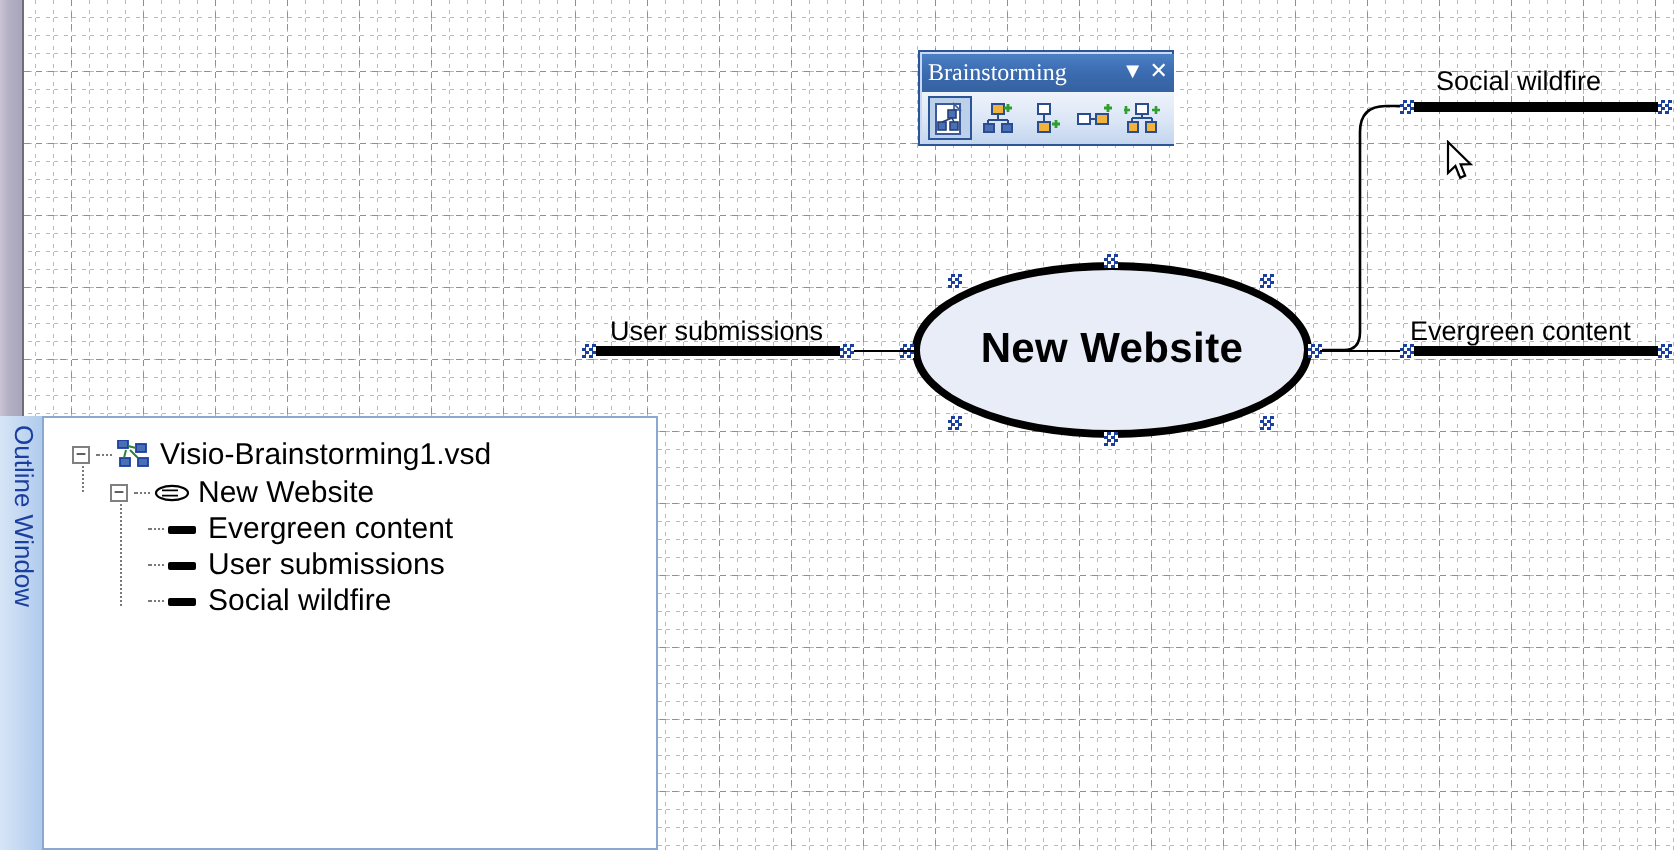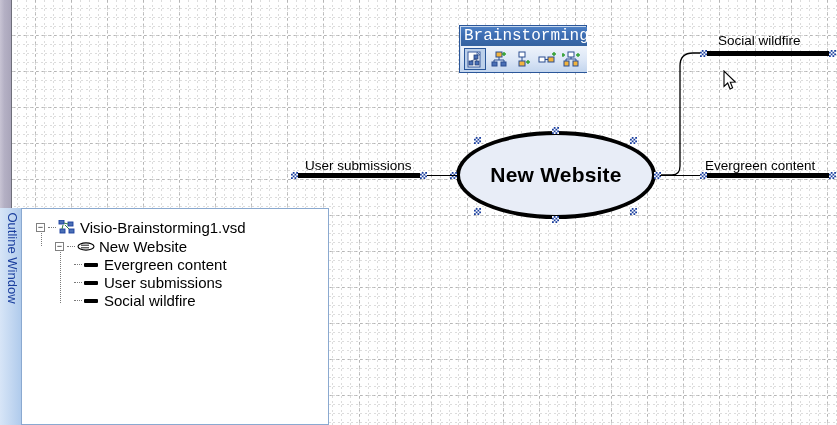--- a/index.html
+++ b/index.html
@@ -39,22 +39,22 @@
     background:#c9d9ef;
     box-sizing:border-box;
   }
   #bs-title{
     position:absolute;left:1px;top:1px;width:126px;height:19px;
     background:linear-gradient(to bottom,#4c7fc4 0%,#3b6bb0 50%,#35629f 100%);
     display:flex;align-items:center;
     box-sizing:border-box;padding:0 3px;
   }
   #bs-title-text{
-    color:#ffffff;font-size:16px;line-height:13px;
-    font-family:Liberation Mono, monospace;
+    color:#ffffff;font-size:12px;line-height:13px;
+    font-family:Liberation Serif, serif;
     white-space:nowrap;flex:1;
   }
   .bs-ctl{color:#ffffff;font-size:11px;line-height:11px;margin-left:3px;cursor:default;}
   #bs-body{
     position:absolute;left:1px;top:20px;width:126px;height:26px;
     background:linear-gradient(to bottom,#eef3fb 0%,#dbe6f6 55%,#c3d5ee 100%);
     display:flex;align-items:center;padding-left:3px;gap:2px;
     box-sizing:border-box;
   }
   .tb-btn{width:22px;height:22px;display:flex;align-items:center;justify-content:center;box-sizing:border-box;}

